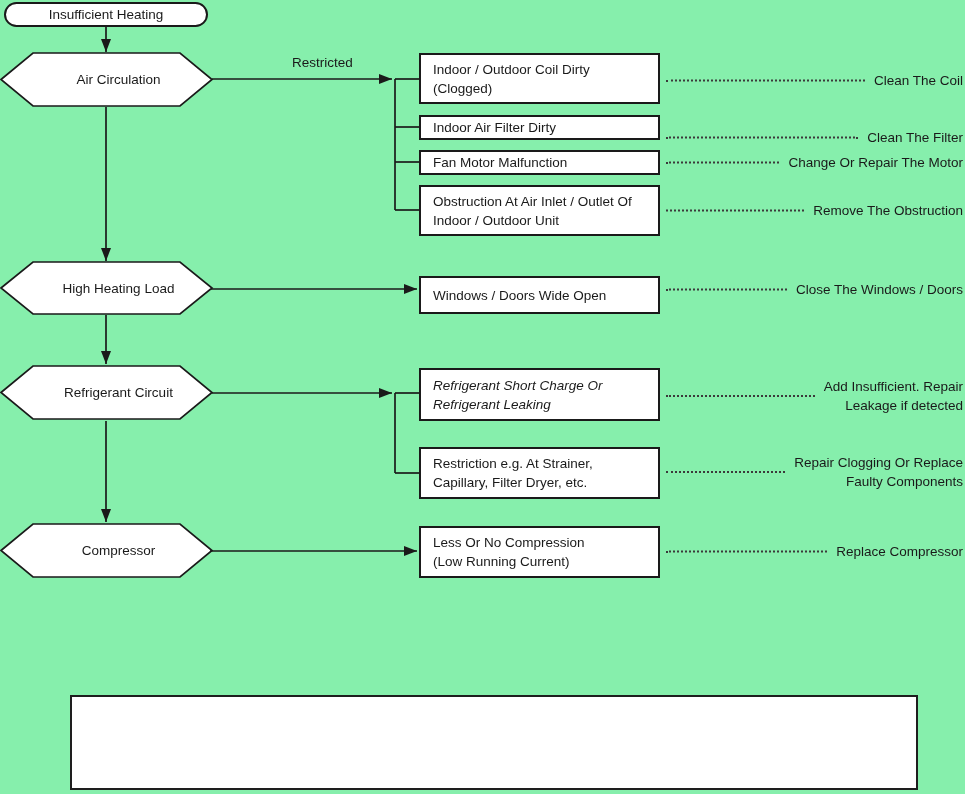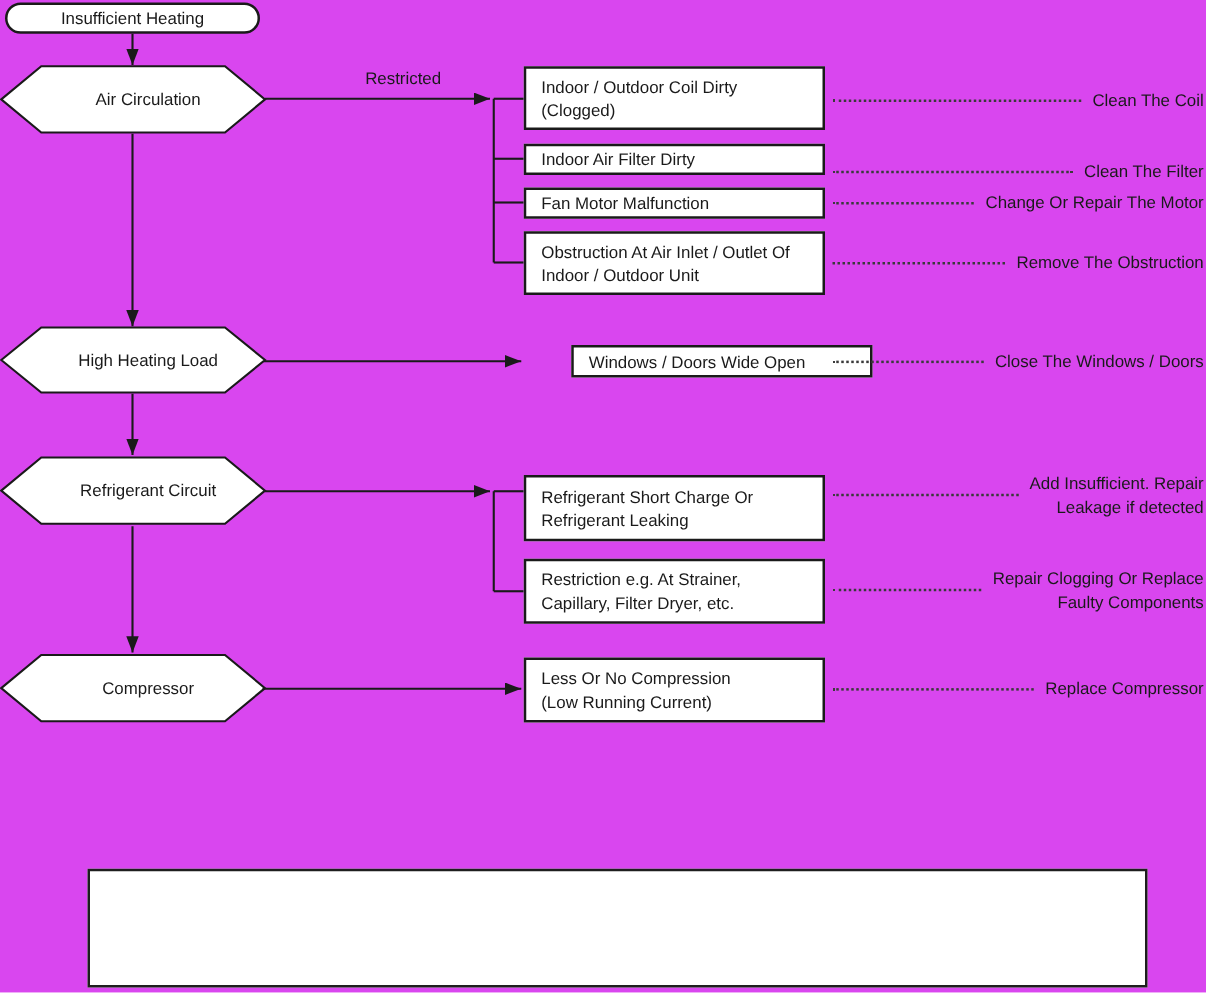--- a/index.html
+++ b/index.html
@@ -1,20 +1,20 @@
 <!DOCTYPE html>
 <html><head>
 <meta charset="utf-8">
 <style>
   html, body { margin: 0; padding: 0; background: #ffffff; }
   #canvas {
     position: relative;
     width: 965px;
     height: 794px;
-    background: #d946ef;
+    background: #86efac;
     font-family: "Liberation Sans", sans-serif;
     font-size: 13.5px;
     color: #1a1a1a;
     overflow: hidden;
   }
   #wires { position: absolute; left: 0; top: 0; width: 965px; height: 794px; }
 
   .node-label {
     position: absolute;
     display: flex;
@@ -139,22 +139,22 @@
   <div class="node-label" style="left:1px; top:262px; width:211px; height:52px;">High Heating Load</div>
   <div class="node-label" style="left:1px; top:366px; width:211px; height:53px;">Refrigerant Circuit</div>
   <div class="node-label" style="left:1px; top:524px; width:211px; height:53px;">Compressor</div>
 
   <div class="cause-box" style="top:53px; height:51px;">Indoor / Outdoor Coil Dirty
 (Clogged)</div>
   <div class="cause-box" style="top:115px; height:25px;">Indoor Air Filter Dirty</div>
   <div class="cause-box" style="top:150px; height:25px;">Fan Motor Malfunction</div>
   <div class="cause-box" style="top:185px; height:51px;">Obstruction At Air Inlet / Outlet Of
 Indoor / Outdoor Unit</div>
-  <div class="cause-box" style="top:276px; height:26px;margin-left:38px;">Windows / Doors Wide Open</div>
-  <div class="cause-box" style="top:380px; height:53px;">Refrigerant Short Charge Or
+  <div class="cause-box" style="top:276px; height:38px;">Windows / Doors Wide Open</div>
+  <div class="cause-box" style="top:368px; height:53px;font-style:italic;">Refrigerant Short Charge Or
 Refrigerant Leaking</div>
   <div class="cause-box" style="top:447px; height:52px;">Restriction e.g. At Strainer,
 Capillary, Filter Dryer, etc.</div>
   <div class="cause-box" style="top:526px; height:52px;">Less Or No Compression
 (Low Running Current)</div>
 
   <div class="remedy-row" style="top:80px;">
     <span class="leader"></span>
     <span class="remedy-text">Clean The Coil</span>
   </div>

